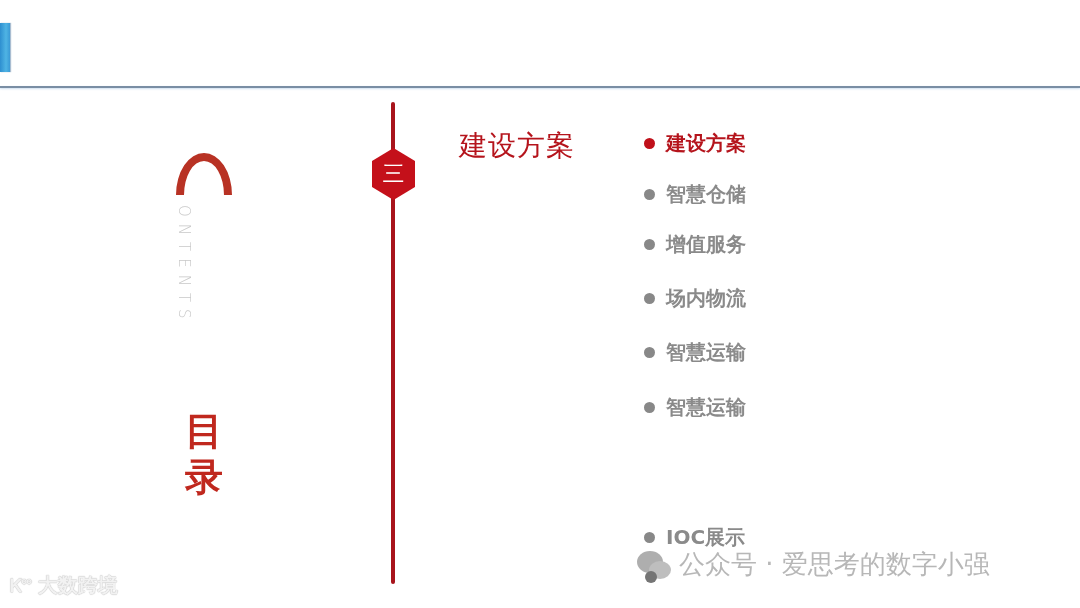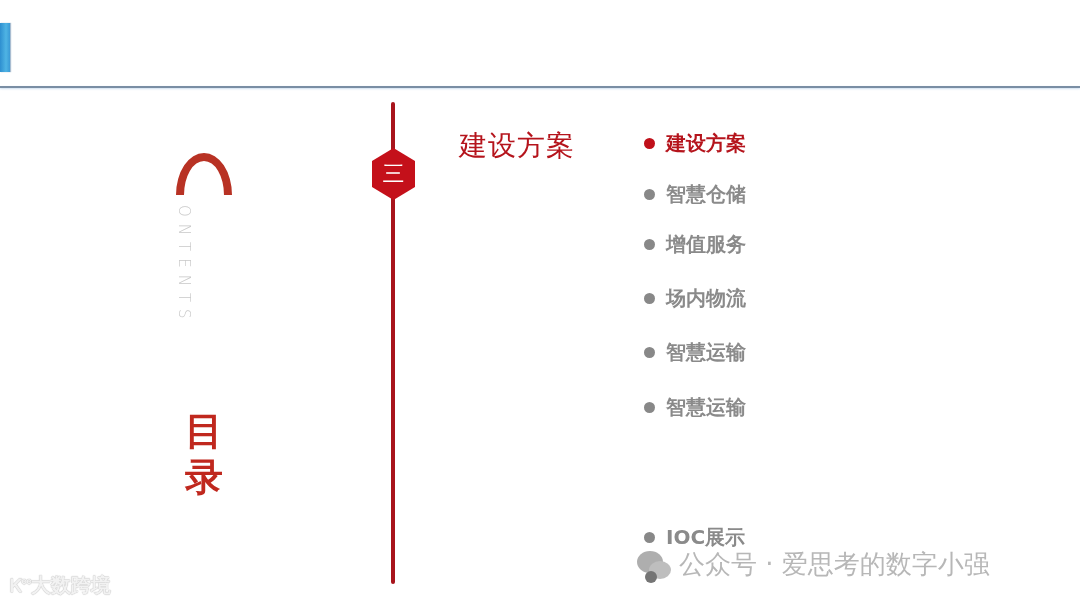--- a/index.html
+++ b/index.html
@@ -171,21 +171,21 @@
       align-items: center;
       color: #f2f2f2;
       font-size: 20px;
       font-weight: bold;
       text-shadow: 0 0 1px #bdbdbd, 0 0 1px #bdbdbd;
       white-space: nowrap;
     }
     .wm-left .logo {
       font-family: "DejaVu Sans", sans-serif;
       font-size: 18px;
-      margin-right: 0;
+      margin-right: 7px;
       letter-spacing: -2px;
     }
   </style>
 </head>
 <body>
 
 <div class="slide">
   <div class="title-tab"></div>
   <div class="header-rule"></div>
 

